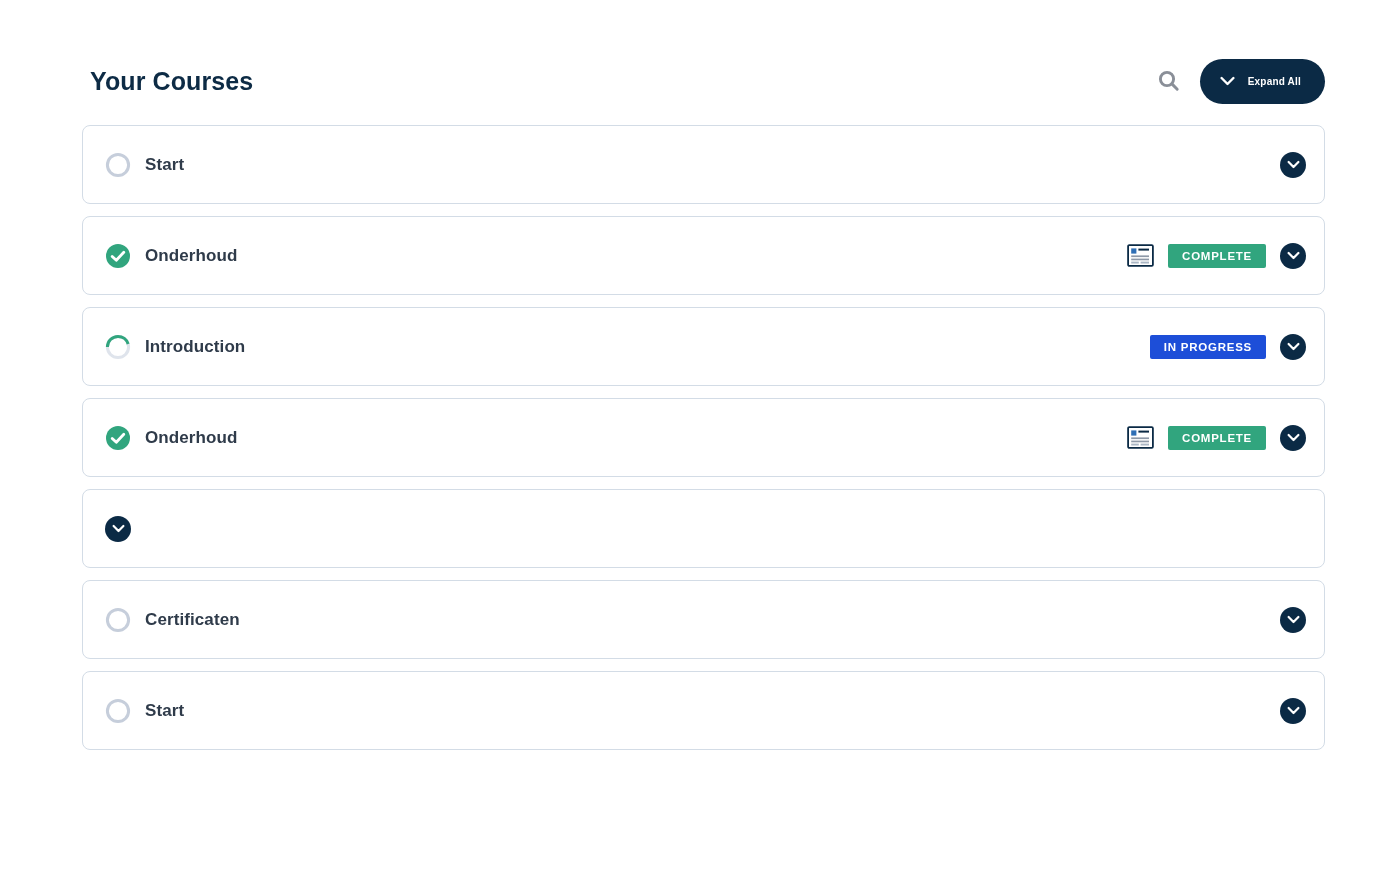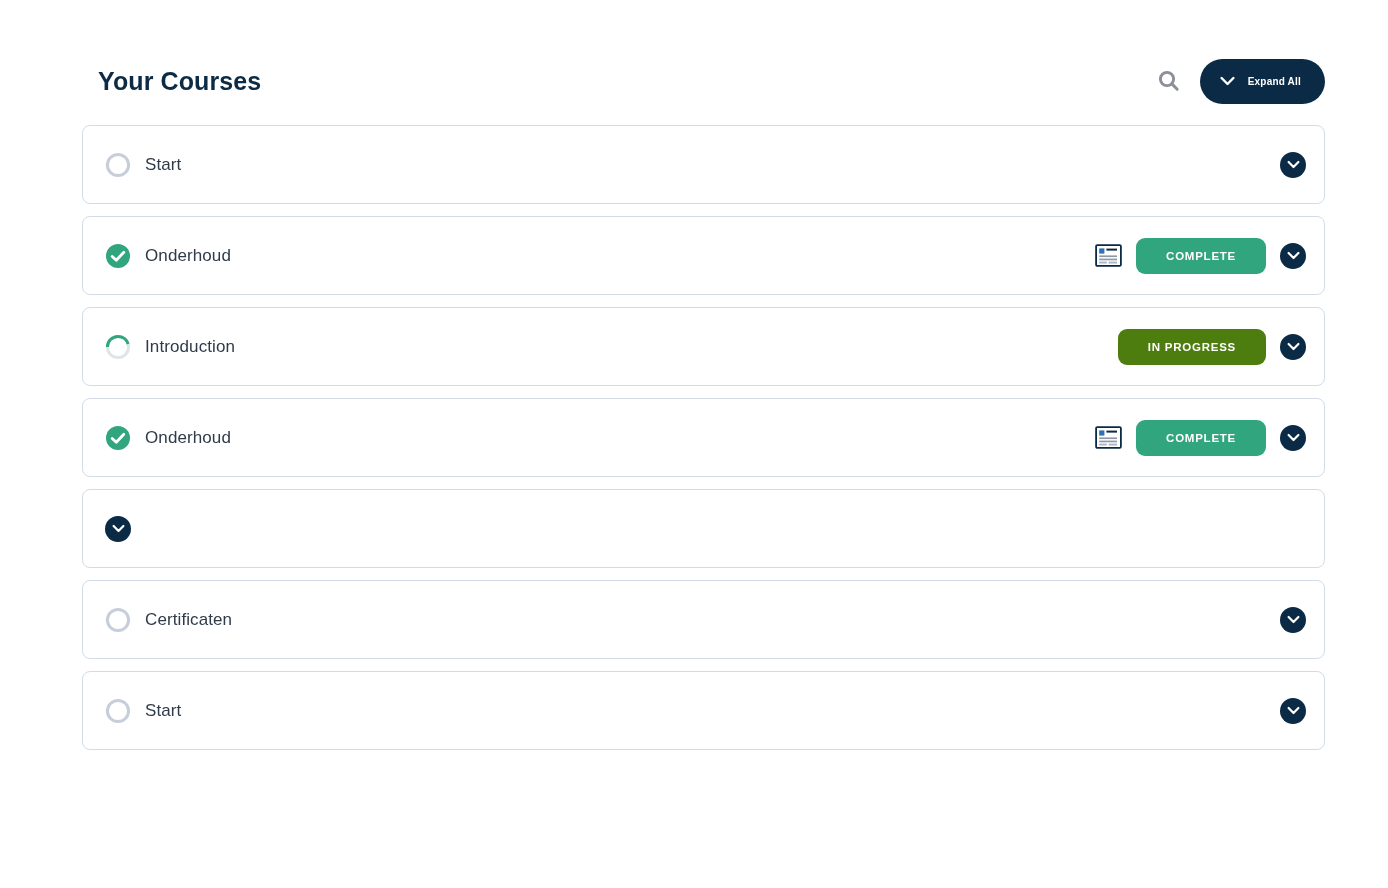--- a/index.html
+++ b/index.html
@@ -33,21 +33,21 @@
     align-items: center;
     justify-content: space-between;
   }
 
   .page-title {
     font-size: 25px;
     font-weight: 700;
     color: #0d2b45;
     letter-spacing: 0.1px;
     line-height: 1;
-    margin: 16px;
+    margin: 8px;
     white-space: nowrap;
   }
 
   .header-actions {
     display: flex;
     align-items: center;
     gap: 16px;
   }
 
   .search-icon-btn {
@@ -129,50 +129,50 @@
   .status-icon {
     width: 26px;
     height: 26px;
     flex: 0 0 auto;
     display: block;
   }
 
   .course-label {
     font-size: 17px;
     color: #2f3b4a;
-    font-weight: 400;
+    font-weight: 700;
     letter-spacing: 0.1px;
     white-space: nowrap;
   }
 
   
   .cert-icon {
     width: 27px;
     height: 23px;
     display: block;
     flex: 0 0 auto;
   }
 
   
   .badge {
     display: inline-flex;
     align-items: center;
     justify-content: center;
-    border-radius: 9px;
-    height: 36px;
-    padding: 0 30px;
+    border-radius: 2px;
+    height: 24px;
+    padding: 0 14px;
     font-size: 11.5px;
     font-weight: 700;
     letter-spacing: 0.75px;
     color: #ffffff;
     white-space: nowrap;
     box-sizing: border-box;
   }
   .badge-complete { background: #31a57e; }
-  .badge-inprogress { background: #4d7c0f; margin-left: 8px; }
+  .badge-inprogress { background: #1d4ed8; margin-left: 8px; }
 
   
   .chev-btn {
     width: 26px;
     height: 26px;
     border-radius: 50%;
     background: #0b2a45;
     border: none;
     padding: 0;
     display: flex;

